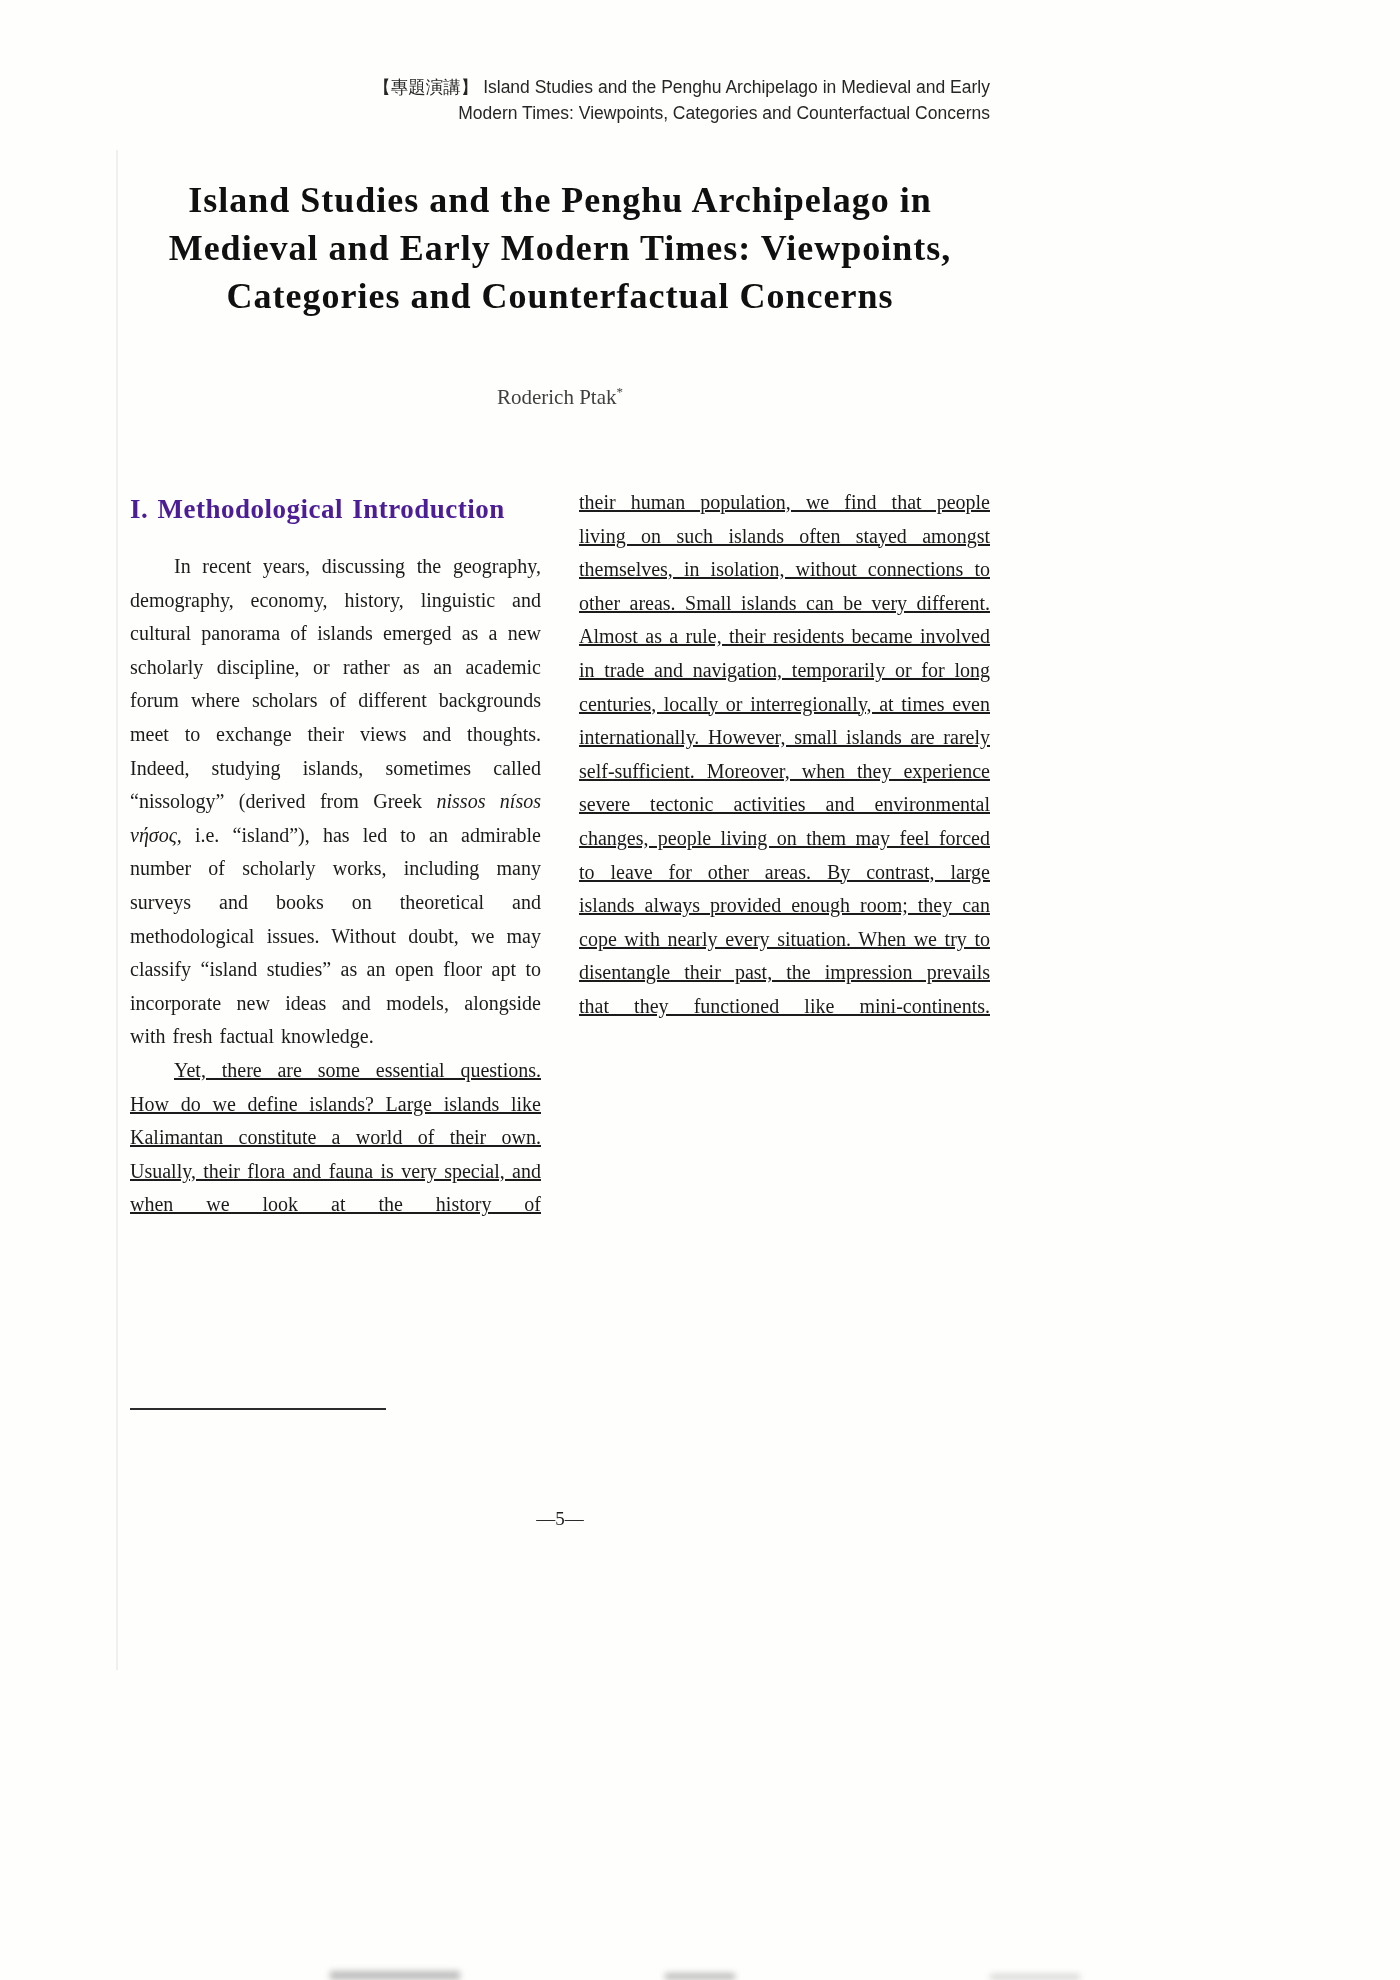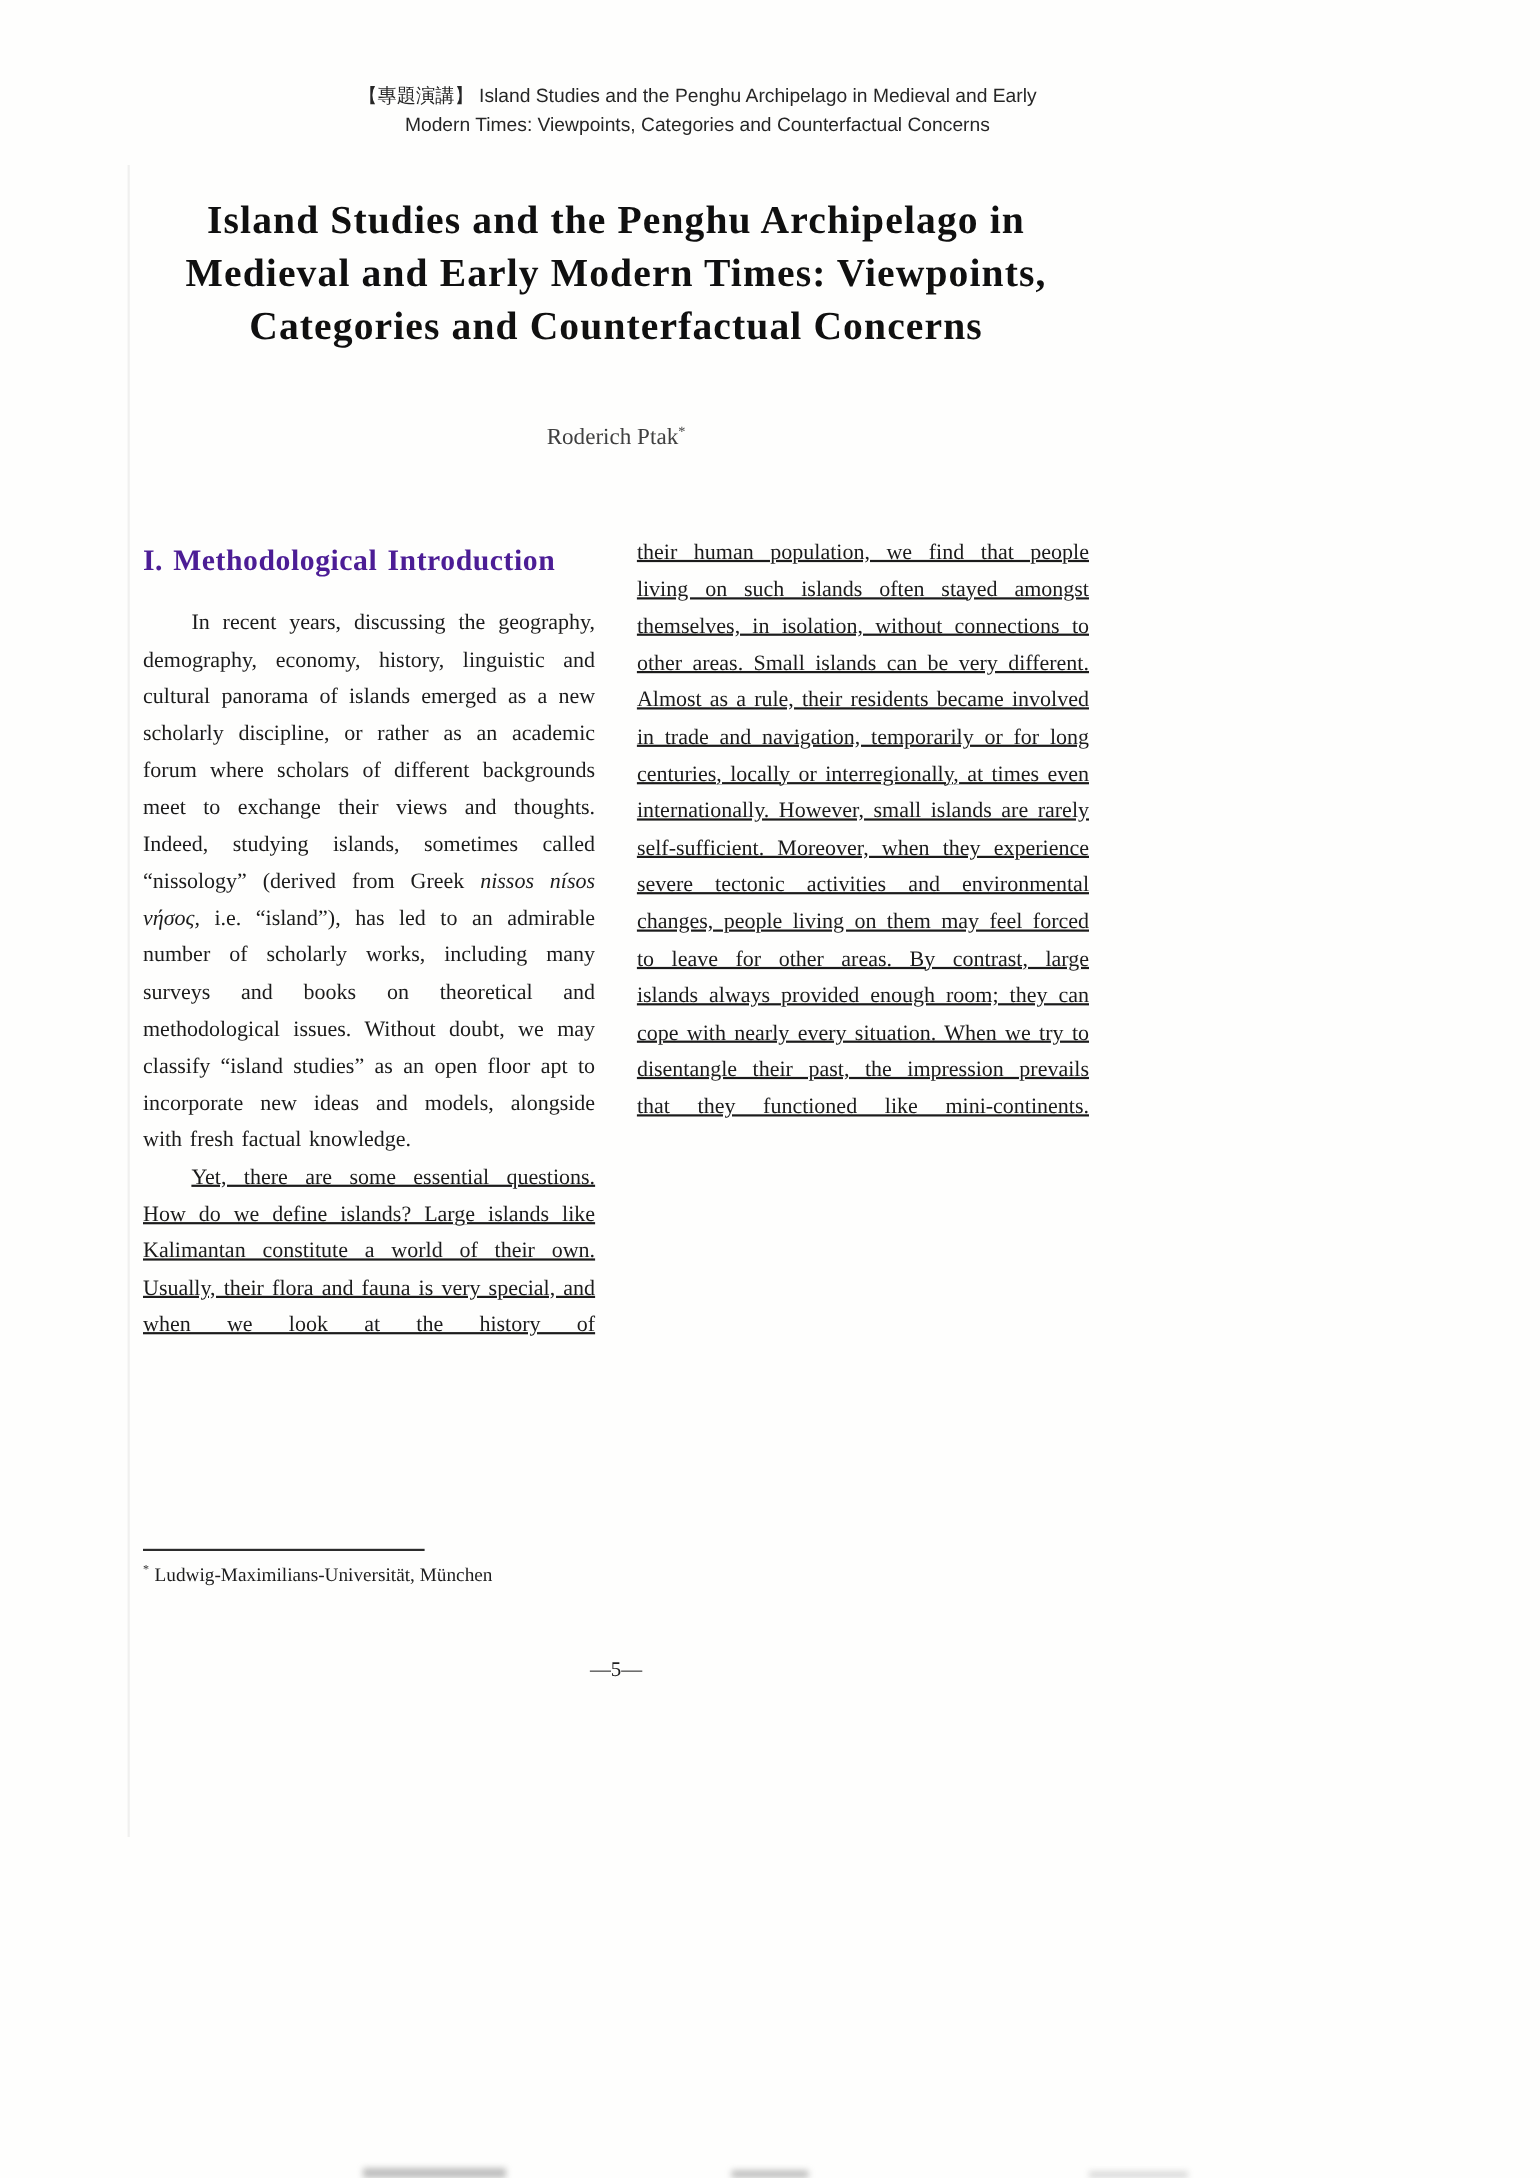--- a/index.html
+++ b/index.html
@@ -16,21 +16,21 @@
     overflow: hidden;
   }
 
   
   .running-head {
     position: absolute;
     top: 74px; left: 278px; width: 712px;
     font-family: "Liberation Sans", sans-serif;
     font-size: 17.5px; line-height: 26px;
     color: #262626;
-    text-align: center;
+    text-align: right;
   }
 
   
   .title {
     position: absolute;
     top: 176px; left: 130px; width: 860px;
     text-align: center;
     font-family: "Liberation Serif", serif;
     font-weight: bold;
     font-size: 36px; line-height: 48px;
@@ -141,23 +141,20 @@
       <p class="para indent cont">Yet, there are some essential questions. How do we define islands? Large islands like Kalimantan constitute a world of their own. Usually, their flora and fauna is very special, and when we look at the history of</p>
     </section>
 
     <section class="col">
       <p class="para cont">their human population, we find that people living on such islands often stayed amongst themselves, in isolation, without connections to other areas. Small islands can be very different. Almost as a rule, their residents became involved in trade and navigation, temporarily or for long centuries, locally or interregionally, at times even internationally. However, small islands are rarely self-sufficient. Moreover, when they experience severe tectonic activities and environmental changes, people living on them may feel forced to leave for other areas. By contrast, large islands always provided enough room; they can cope with nearly every situation. When we try to disentangle their past, the impression prevails that they functioned like mini-continents.</p>
     </section>
 
   </main>
 
   <div class="footnote-rule"></div>
-  <div class="footnote">
-    <sup>*</sup><span class="footnote-text">Ludwig-Maximilians-Universität, München</span>
-  </div>
 
   <div class="page-number">—5—</div>
 
   <div class="scan-line"></div>
   <div class="scan-smudge smudge-a"></div>
   <div class="scan-smudge smudge-b"></div>
   <div class="scan-smudge smudge-c"></div>
 
 </div>
 

